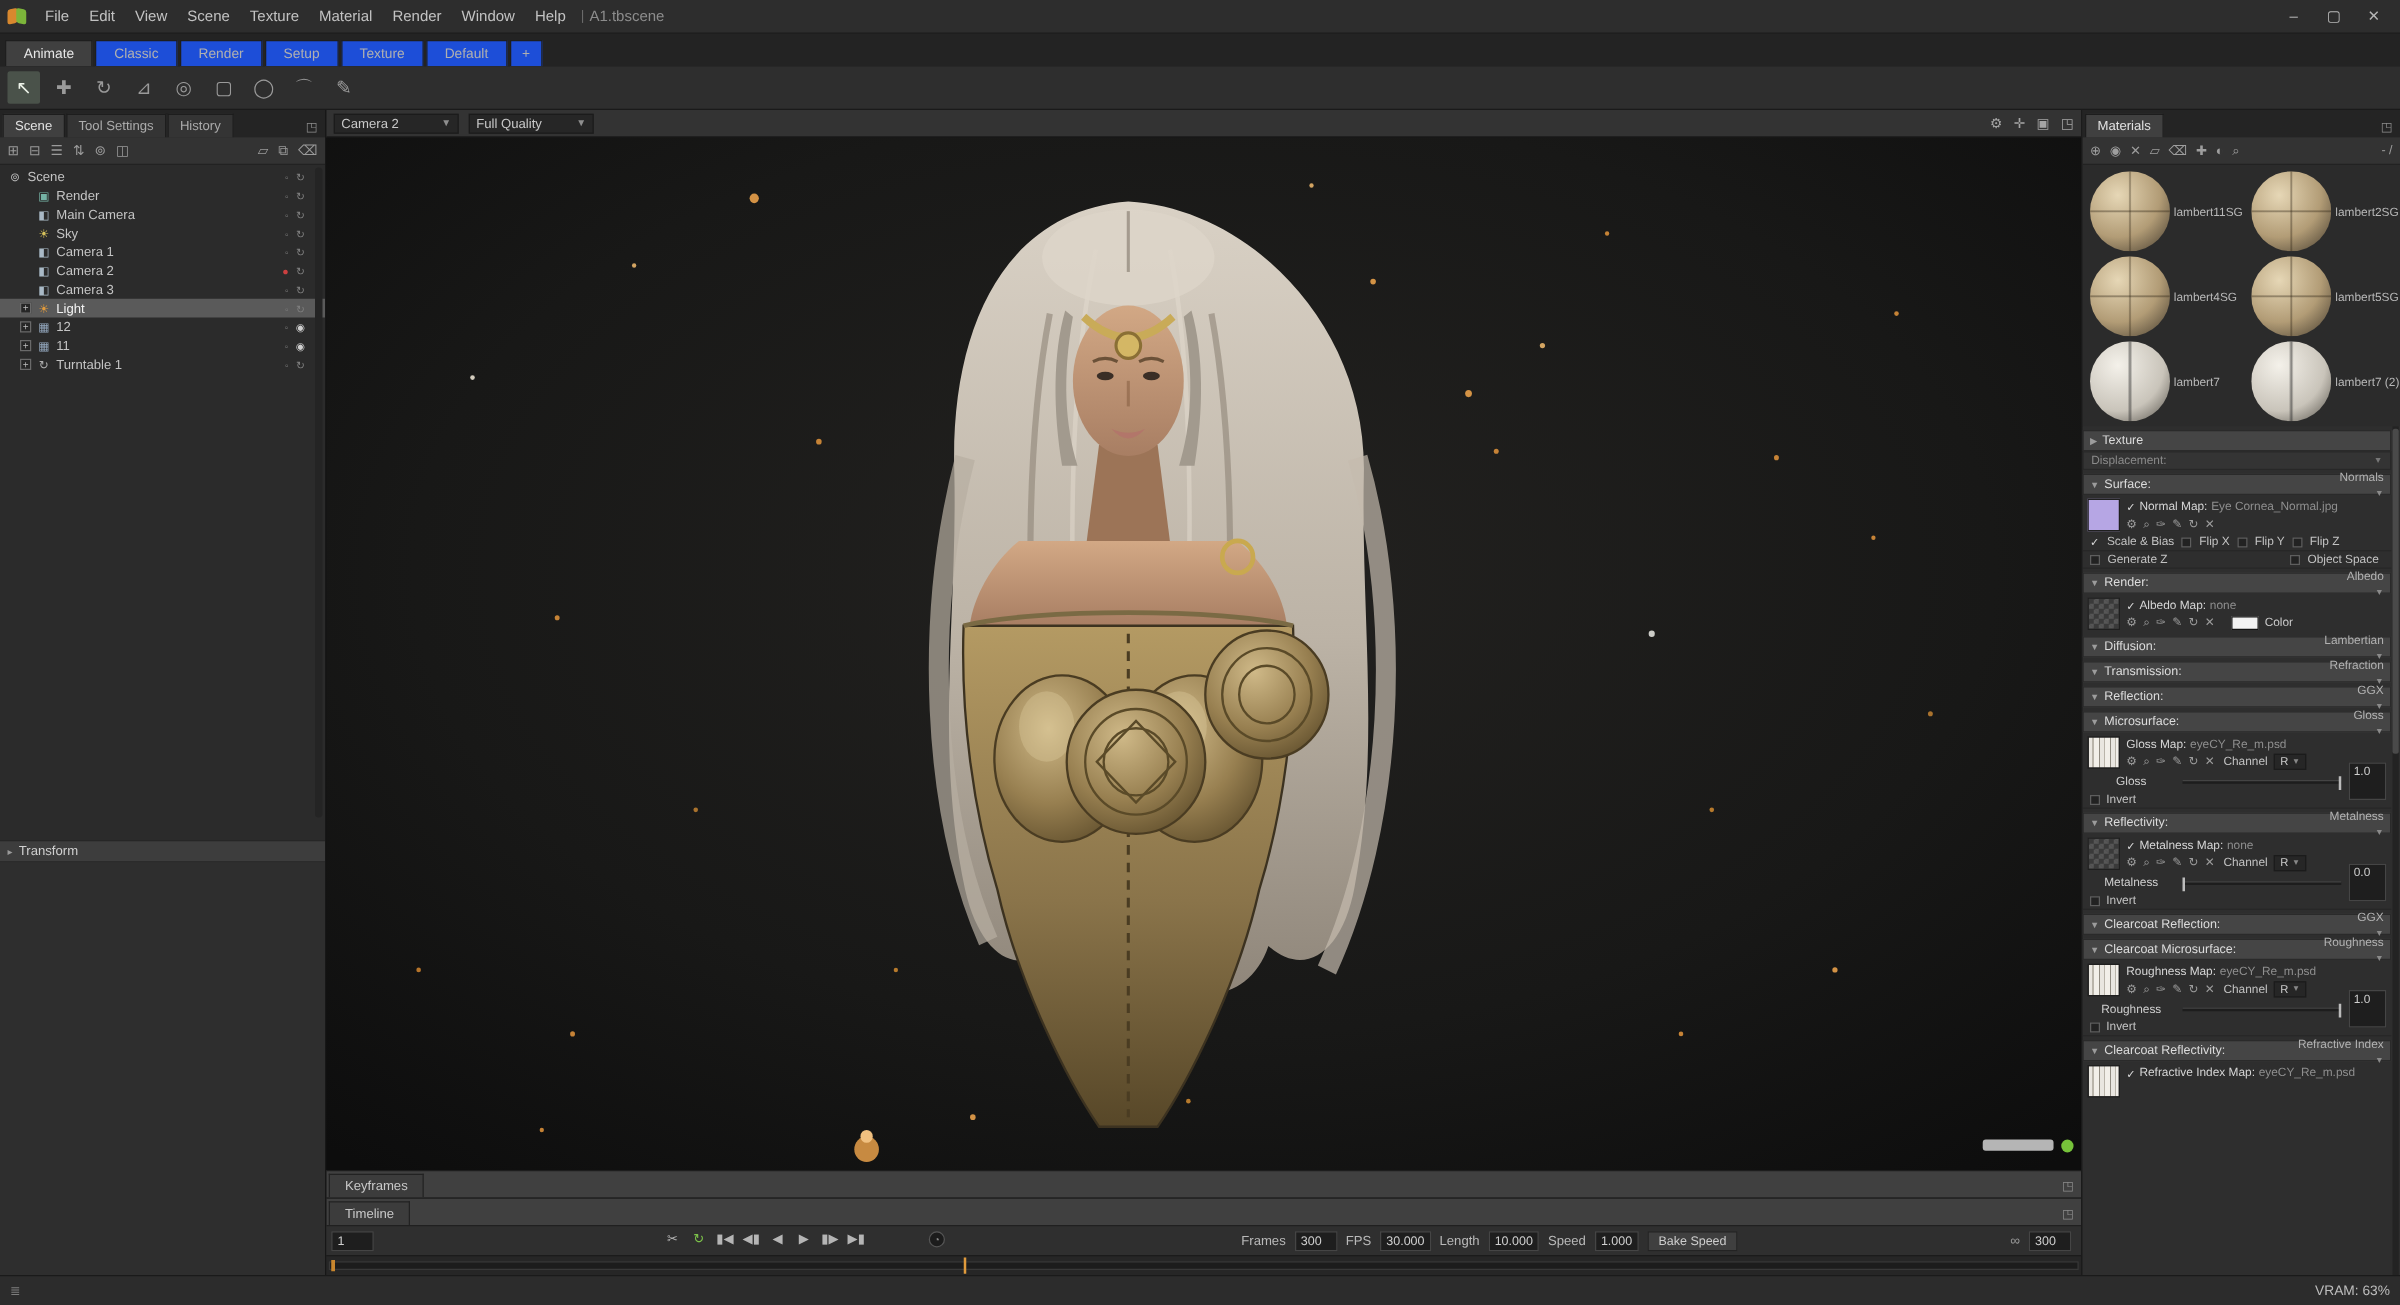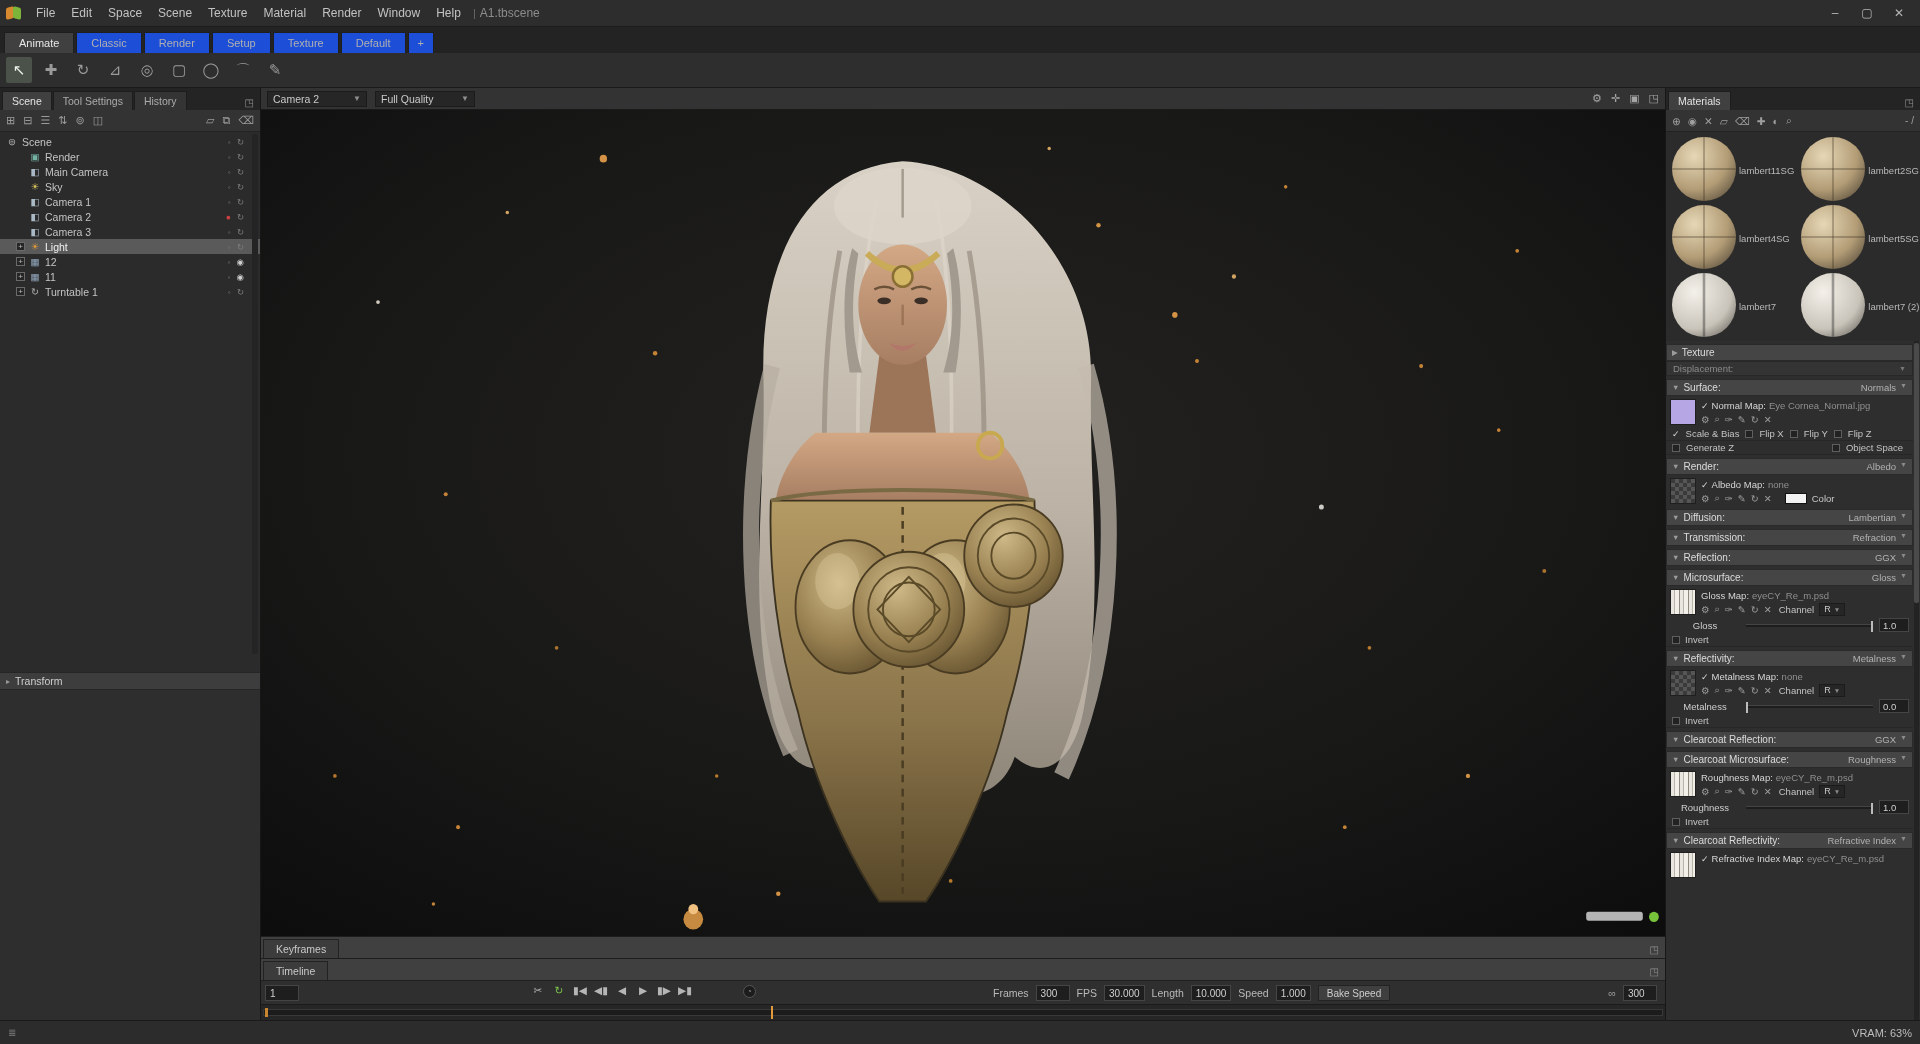--- a/index.html
+++ b/index.html
@@ -117,21 +117,21 @@
  linear-gradient(to right,transparent 47%,rgba(40,40,40,.55) 50%,transparent 53%),
  radial-gradient(circle at 35% 30%,#f4f1ea,#c9c4ba 60%,#6c6860 90%);}
 .sph-eye{background:
  radial-gradient(circle at 50% 50%,#0d0d0d 0 17%,#6d9a96 17% 32%,#23403d 32% 38%,#ece8de 38% 68%,#8f8b81 100%);}
 
 .sections{flex:1;background:#2e2e2e;overflow:hidden;position:relative;padding-right:7px;}
 .rp-scroll{position:absolute;right:1px;top:0;bottom:0;width:5px;background:#232323;}
 .rp-thumbtrack{position:absolute;right:1px;top:2px;width:5px;height:260px;background:#4a4a4a;border-radius:2px;}
 .sec-h{height:17px;background:#454545;border:1px solid #2a2a2a;display:flex;align-items:center;gap:4px;padding:0 5px;margin-top:3px;font-size:10px;color:#dcdcdc;}
 .sec-h .tri{color:#9c9c9c;font-size:7.5px;}
-.sec-mode{margin-left:auto;color:#b2b2b2;display:flex;align-items:flex-start;gap:4px;font-size:9.5px;}
+.sec-mode{margin-left:auto;color:#b2b2b2;display:flex;align-items:flex-end;gap:4px;font-size:9.5px;flex-direction:column;}
 .sec-mode .car{color:#8a8a8a;font-size:7px;}
 .dim-row{height:15px;background:#343434;border:1px solid #282828;display:flex;align-items:center;padding:0 6px;font-size:9.5px;color:#8b8b8b;}
 .dim-row .car{margin-left:auto;color:#777;font-size:7px;}
 .map-block{display:flex;gap:5px;padding:3px 2px 1px 4px;}
 .thumb{width:26px;height:26px;flex:none;border:1px solid #1f1f1f;}
 .t-normal{background:#b6a6e4;}
 .t-none{background-color:#3a3a3a;background-image:linear-gradient(45deg,#565656 25%,transparent 25%,transparent 75%,#565656 75%),linear-gradient(45deg,#565656 25%,transparent 25%,transparent 75%,#565656 75%);background-size:8px 8px;background-position:0 0,4px 4px;}
 .t-stripe{background:repeating-linear-gradient(90deg,#e9e6e0 0 3px,#b9b4aa 3px 4px,#f2efe9 4px 8px,#8f8a80 8px 9px);}
 .map-lines{flex:1;min-width:0;}
 .map-l1{height:13px;display:flex;align-items:center;gap:3px;font-size:9.5px;white-space:nowrap;overflow:hidden;}
@@ -144,41 +144,41 @@
 .ch-box .car{font-size:6.5px;color:#888;}
 .color-swatch{width:22px;height:11px;background:#f2f2f2;border:1px solid #111;}
 .color-lb{color:#c9c9c9;font-size:9.5px;}
 .checks{height:14px;display:flex;align-items:center;gap:6px;padding-left:6px;font-size:9.5px;color:#c3c3c3;border-bottom:1px solid #272727;}
 .cbox{width:8px;height:8px;border:1px solid #5e5e5e;background:#222;display:inline-block;}
 .slider-row{height:16px;display:flex;align-items:center;gap:6px;padding:0 4px;}
 .slider-lb{width:70px;text-align:center;font-size:9.5px;color:#cfcfcf;flex:none;}
 .slider-track{flex:1;height:3px;background:#1d1d1d;border-top:1px solid #444;position:relative;}
 .slider-handle{position:absolute;top:-4px;width:2px;height:11px;background:#bbb;}
 .h-right{right:0;} .h-left{left:0;}
-.val-box{width:30px;height:14px;background:#1e1e1e;border:1px solid #454545;color:#cfcfcf;font-size:9.5px;line-height:13px;padding:0 3px;text-align:left;flex:none;}
+.val-box{width:30px;height:30px;background:#1e1e1e;border:1px solid #454545;color:#cfcfcf;font-size:9.5px;line-height:13px;padding:0 3px;text-align:left;flex:none;}
 .invert-row{height:14px;display:flex;align-items:center;gap:5px;padding-left:6px;font-size:9.5px;color:#c3c3c3;border-bottom:1px solid #272727;}
 
 
 .statusbar{height:24px;background:#2c2c2c;border-top:1px solid #1a1a1a;display:flex;align-items:center;padding:0 8px;}
 .grip{color:#7d7d7d;font-size:10px;}
 .vram{margin-left:auto;color:#bdbdbd;font-size:11px;}
 </style>
 </head>
 <body>
 
 <div class="app">
 
   <div class="menubar">
     <span class="logo">
         <i class="l1"></i>
         <i class="l2"></i>
       </span>
     <span class="menu-item">File</span>
     <span class="menu-item">Edit</span>
-    <span class="menu-item">Space</span>
+    <span class="menu-item">View</span>
     <span class="menu-item">Scene</span>
     <span class="menu-item">Texture</span>
     <span class="menu-item">Material</span>
     <span class="menu-item">Render</span>
     <span class="menu-item">Window</span>
     <span class="menu-item">Help</span>
     <span class="menu-sep">|</span>
     <span class="filename">A1.tbscene</span>
     <div class="win-controls">
       <span class="win-btn">–</span>

